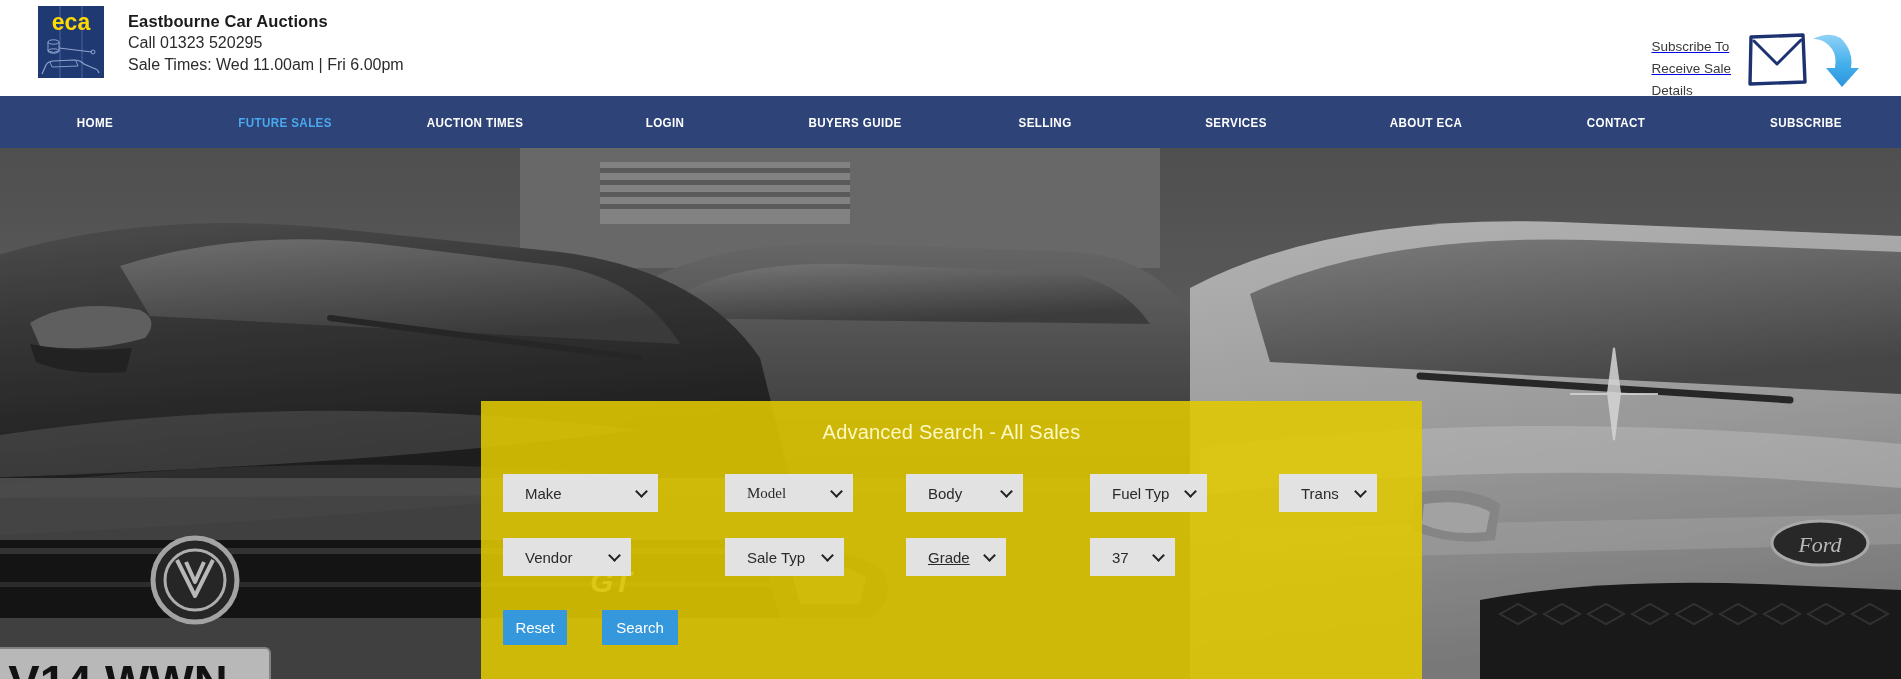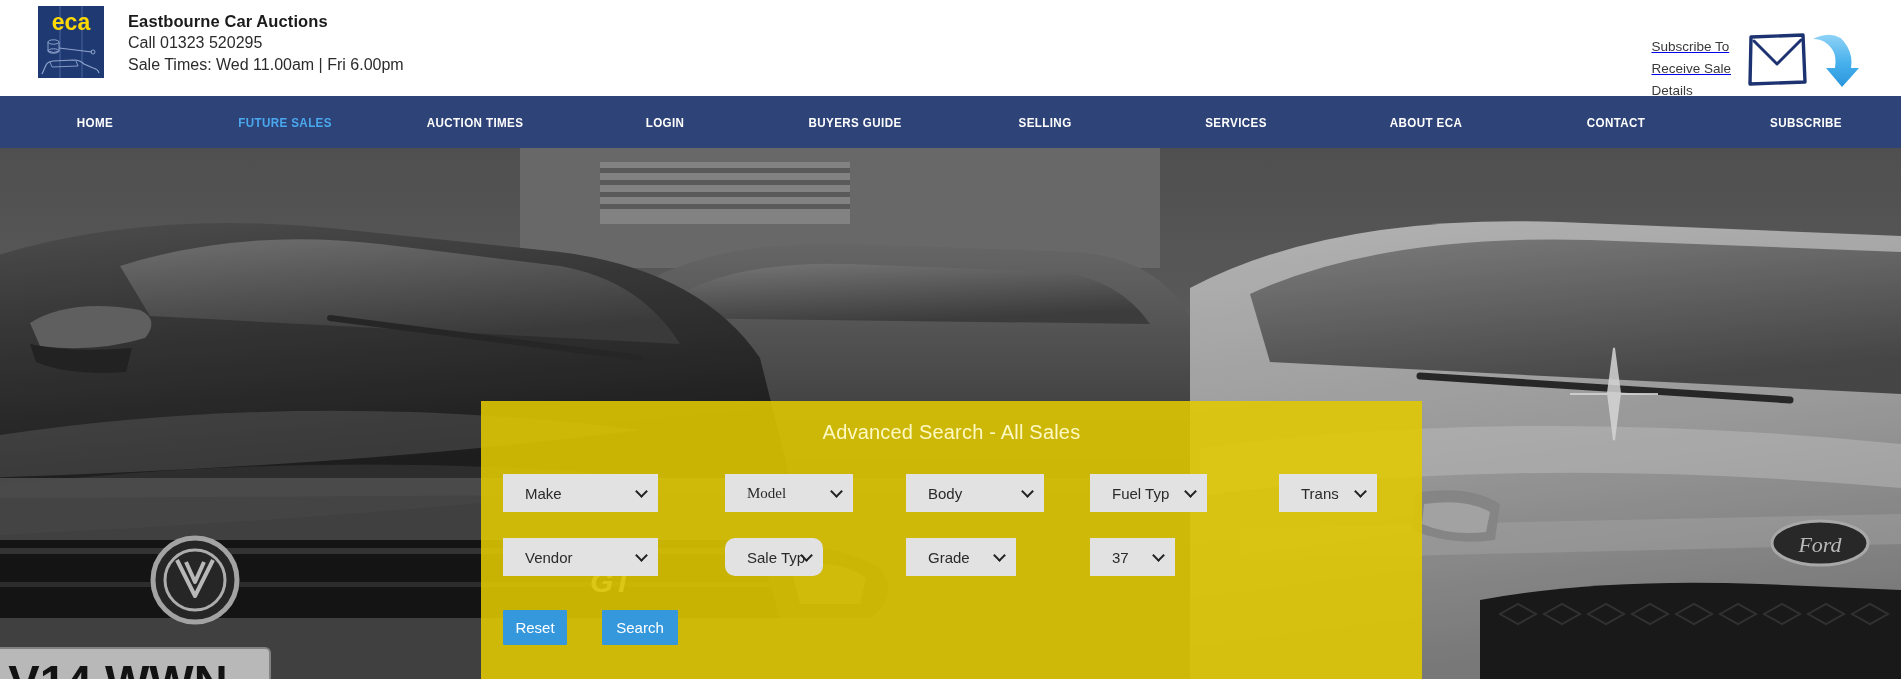--- a/index.html
+++ b/index.html
@@ -192,26 +192,26 @@
     align-items: center;
     padding: 0 30px 0 22px;
     font-size: 15px;
     color: #2a2a2a;
     cursor: pointer;
     user-select: none;
     white-space: nowrap;
   }
   .fake-select.sz-make  { width: 155px; }
   .fake-select.sz-model { width: 128px; font-family: Liberation Serif, serif; }
-  .fake-select.sz-body  { width: 138px; }
+  .fake-select.sz-body  { width: 117px; }
   .fake-select.sz-fuel  { width: 117px; }
   .fake-select.sz-trans { width: 98px; }
-  .fake-select.sz-vendor{ width: 155px; }
-  .fake-select.sz-saletyp { width: 98px; border-radius: 10px; }
-  .fake-select.sz-grade { width: 110px; }
+  .fake-select.sz-vendor{ width: 128px; }
+  .fake-select.sz-saletyp { width: 119px; }
+  .fake-select.sz-grade { width: 100px; text-decoration: underline; }
   .fake-select.sz-lotno { width: 110px; }
   .fake-select.sz-perpage { width: 85px; }
 
   .chev {
     position: absolute;
     right: 12px;
     top: 50%;
     width: 9px;
     height: 9px;
     margin-top: -6px;

